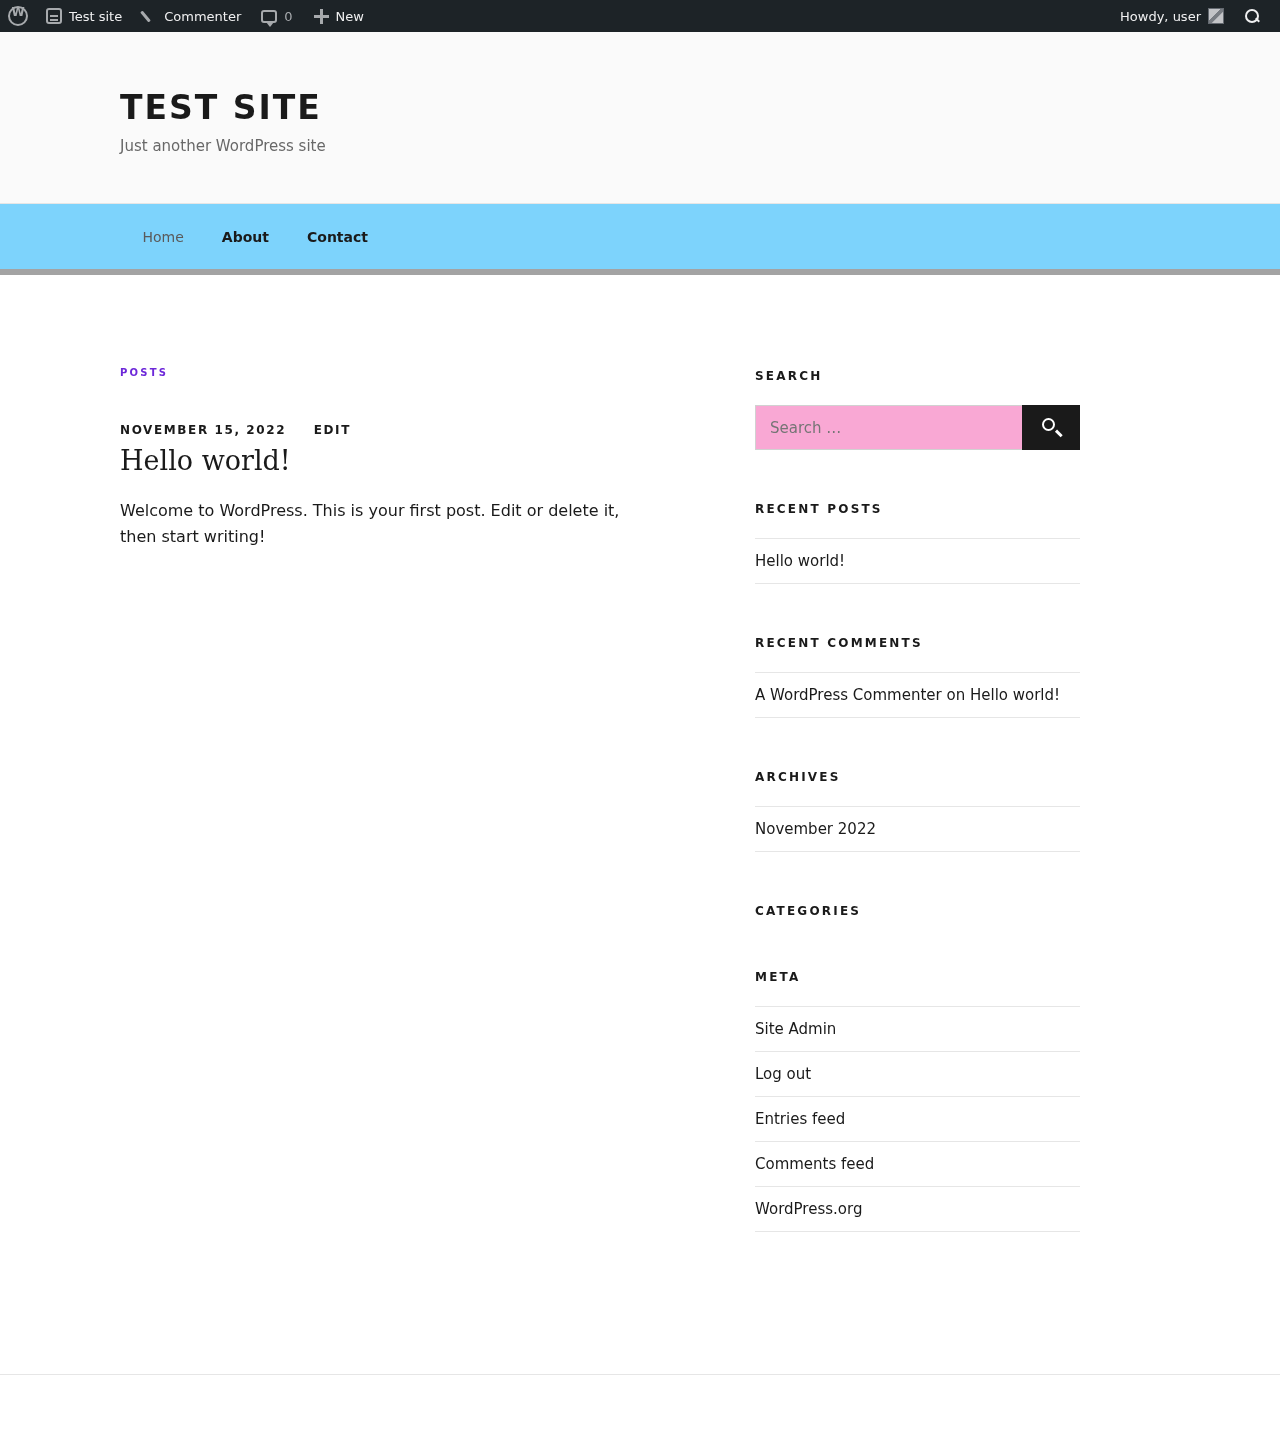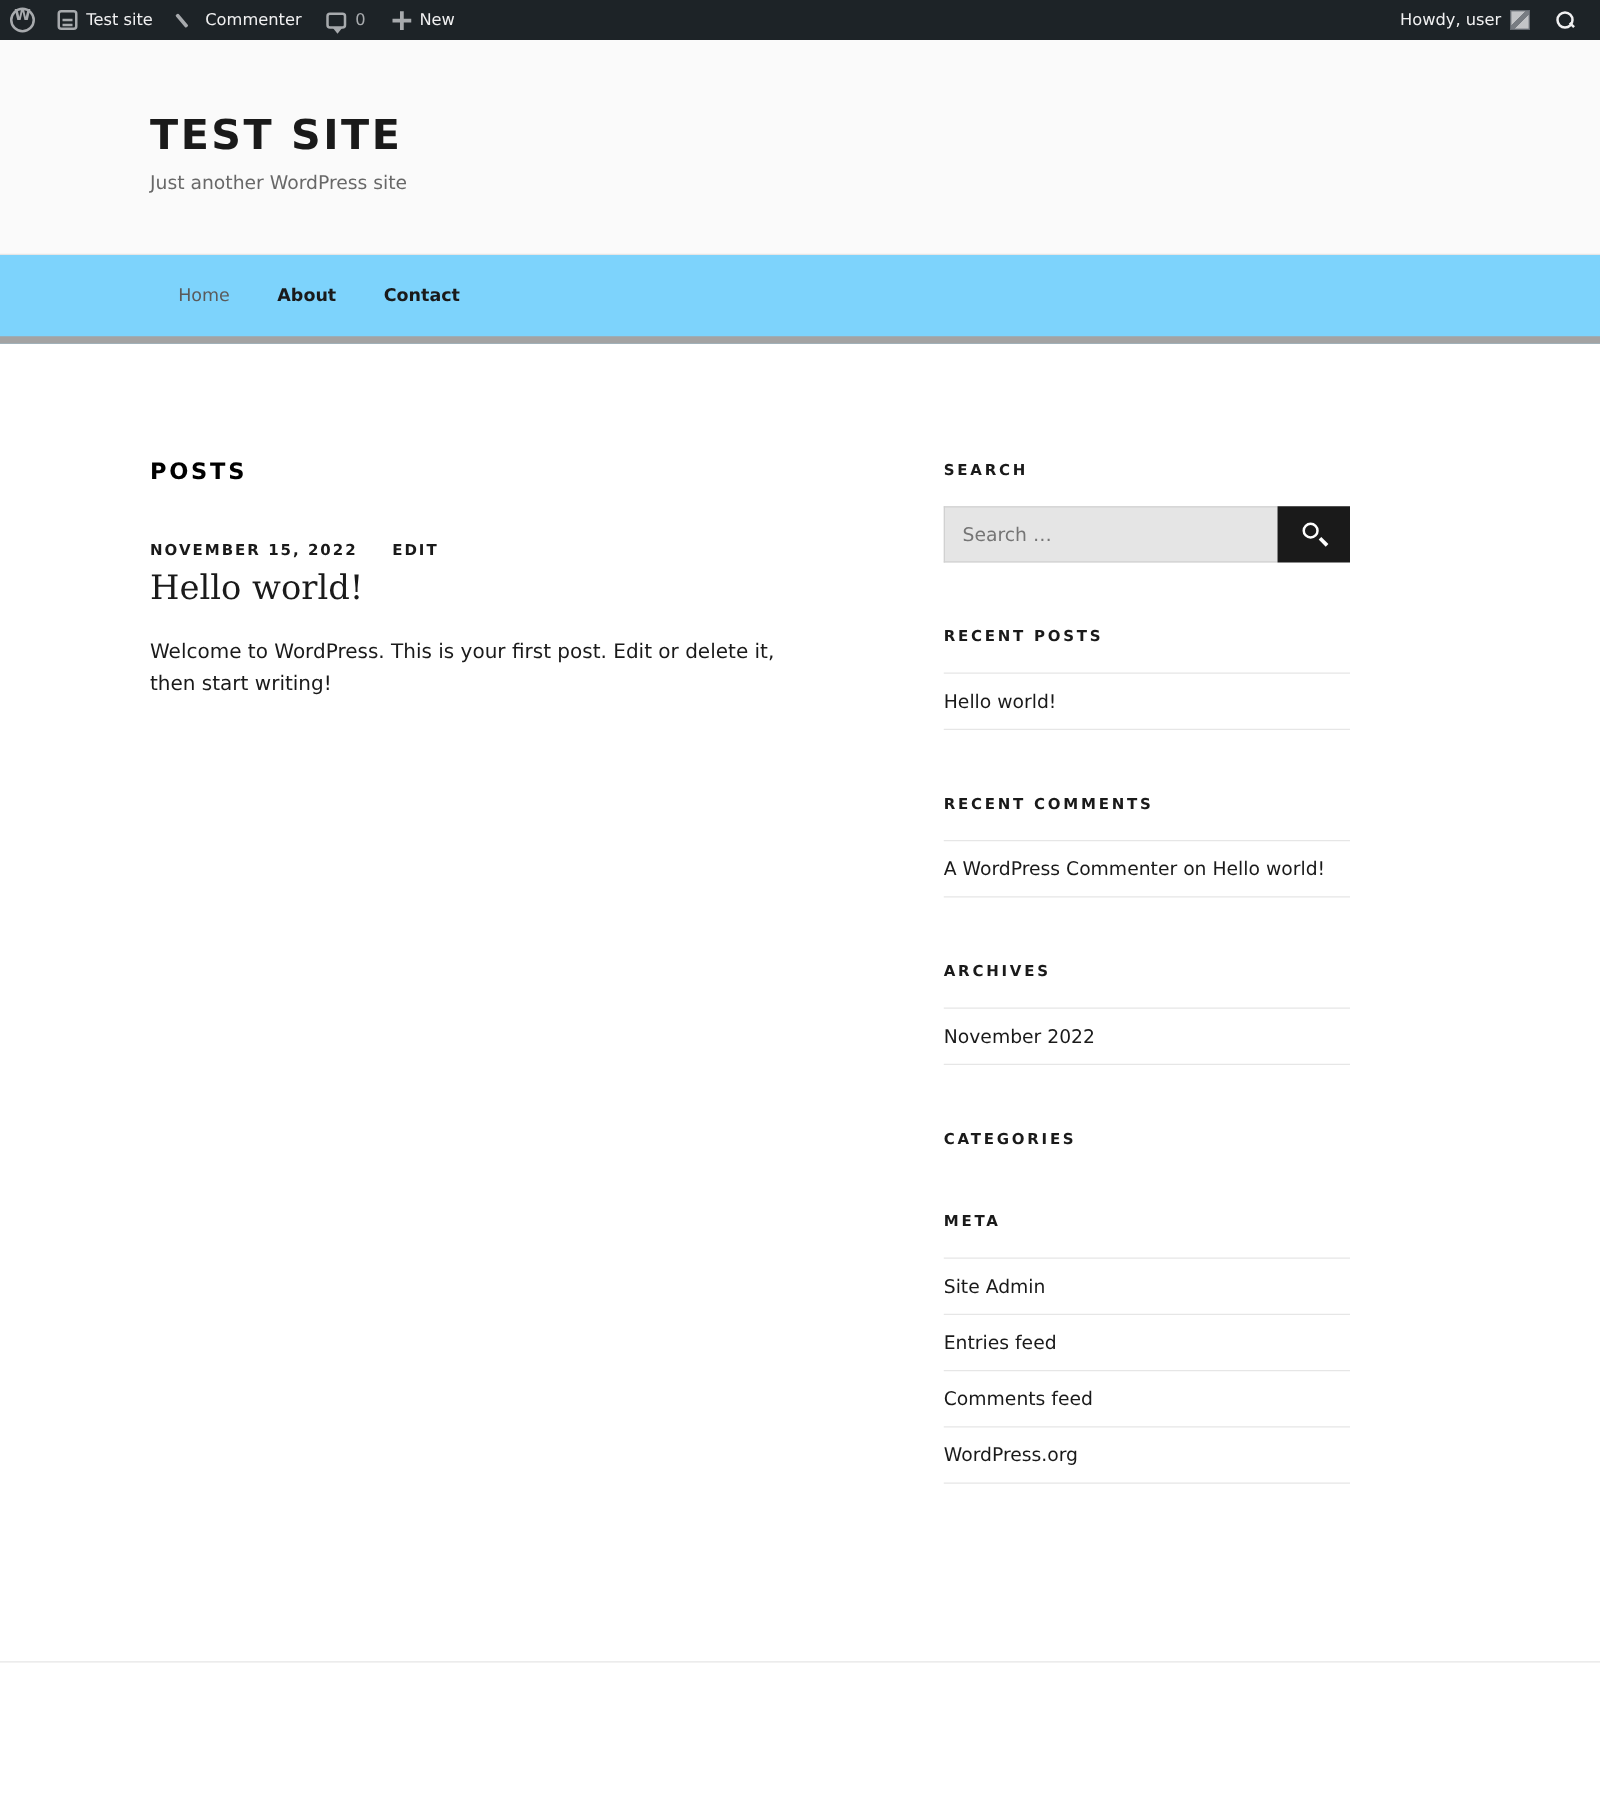--- a/index.html
+++ b/index.html
@@ -139,25 +139,25 @@
     width: 1100px;
     margin: 0 auto;
     padding: 0 30px;
     align-items: flex-start;
   }
   .main-col { width: 580px; padding-top: 92px; }
   .side-col { width: 325px; margin-left: 55px; padding-top: 92px; }
 
   .section-label {
     font-family: "DejaVu Sans", sans-serif;
-    font-size: 18px;
+    font-size: 10px;
     font-weight: 700;
     letter-spacing: 2.2px;
     text-transform: uppercase;
-    color: #000000;
+    color: #6d28d9;
     margin: 0 0 45px 0;
   }
 
   .post-meta {
     font-family: "DejaVu Sans", sans-serif;
     font-size: 12px;
     font-weight: 700;
     letter-spacing: 1.6px;
     text-transform: uppercase;
     color: #1a1a1a;
@@ -195,21 +195,21 @@
   .search-row { display: flex; }
   .search-input {
     flex: 1;
     height: 45px;
     padding: 0 14px;
     border: 1px solid #d1d1d1;
     border-right: none;
     font-size: 15px;
     color: #686868;
     font-family: "DejaVu Sans", sans-serif;
-    background: #e5e5e5;
+    background: #f9a8d4;
     outline: none;
   }
   .search-btn {
     width: 58px; height: 45px;
     background: #1a1a1a;
     border: none;
     cursor: pointer;
     position: relative;
   }
   .search-btn .glass {
@@ -361,20 +361,23 @@
       <h3 class="widget-title">Categories</h3>
     </section>
 
     <section class="widget">
       <h3 class="widget-title">Meta</h3>
       <ul class="widget-list">
         <li>
           <a href="#">Site Admin</a>
         </li>
         <li>
+          <a href="#">Log out</a>
+        </li>
+        <li>
           <a href="#">Entries feed</a>
         </li>
         <li>
           <a href="#">Comments feed</a>
         </li>
         <li>
           <a href="#">WordPress.org</a>
         </li>
       </ul>
     </section>

